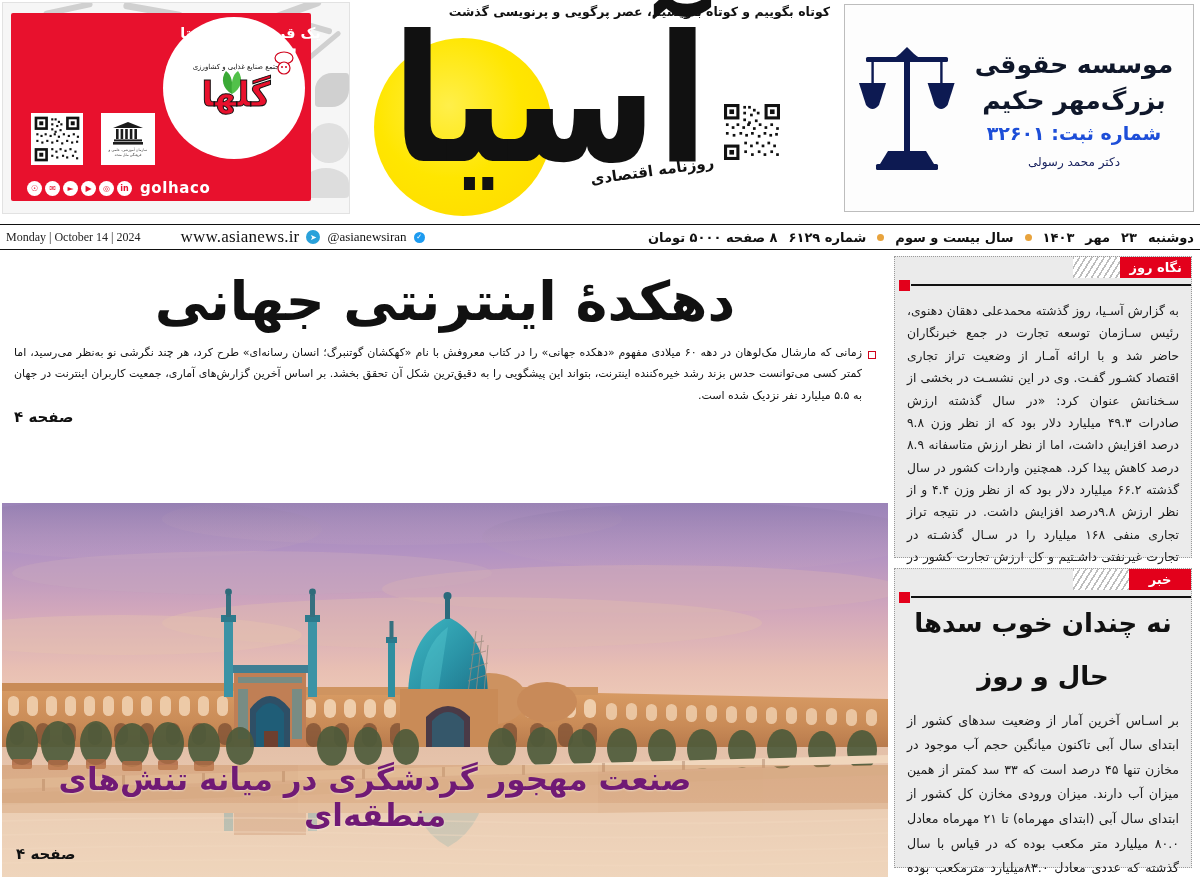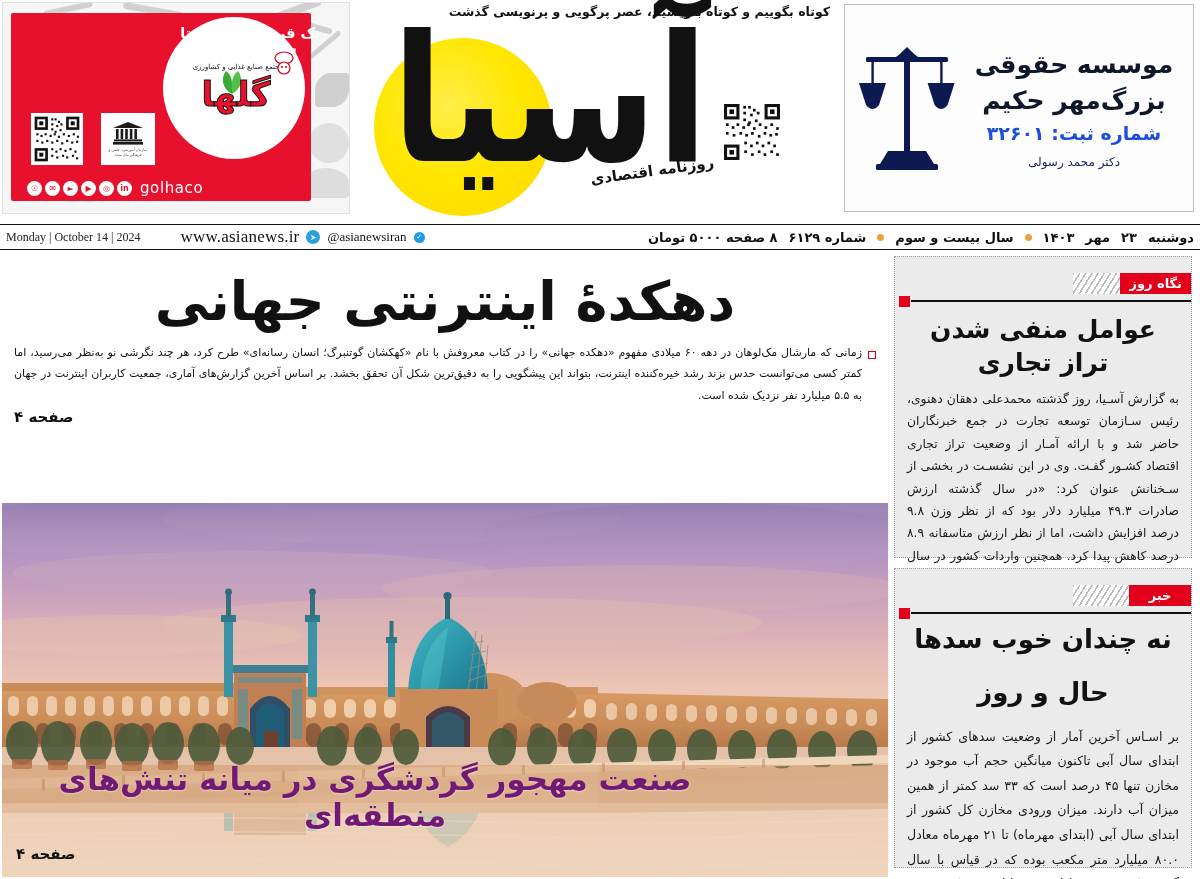--- a/index.html
+++ b/index.html
@@ -244,21 +244,21 @@
     width: 15px; height: 15px;
     border-radius: 50%;
     background: #ffffff;
     display: flex; align-items: center; justify-content: center;
     color: #e8112d;
     font-size: 8px;
     font-weight: bold;
   }
   .golha-handle {
     font-size: 15px;
-    font-weight: normal;
+    font-weight: bold;
     color: #ffffff;
     margin-left: 5px;
     letter-spacing: 0.6px;
     font-family: "DejaVu Sans", sans-serif;
   }
 
   
   .infobar {
     position: absolute;
     top: 224px; left: 0;
@@ -402,21 +402,21 @@
     background: #ebebeb;
     border: 1px dotted #9a9a9a;
     padding: 0 12px 12px 12px;
   }
   .side-card.first { height: 302px; }
   .side-card.second { height: 300px; }
 
   .tag-row {
     position: relative;
     height: 22px;
-    margin: 16px -12px 0 -12px;
+    margin: 0 -12px 0 -12px;
   }
   .tag-red {
     position: absolute;
     top: 0; right: 0;
     height: 21px;
     min-width: 62px;
     background: #e3001b;
     color: #ffffff;
     font-size: 13px;
     font-weight: bold;
@@ -974,21 +974,20 @@
 
     <div class="side-card first">
       <div class="tag-row">
         <div class="tag-hatch"></div>
         <div class="tag-red">نگاه روز</div>
       </div>
       <div class="rule-row">
         <div class="rule-line"></div>
         <div class="rule-sq"></div>
       </div>
-      <div class="side-headline">عوامل منفی شدن تراز تجاری</div>
       <div class="side-body">به گزارش آسـیا، روز گذشته محمدعلی دهقان دهنوی، رئیس سـازمان توسعه تجارت در جمع خبرنگاران حاضر شد و با ارائه آمـار از وضعیت تراز تجاری اقتصاد کشـور گفـت. وی در این نشسـت در بخشی از سـخنانش عنوان کرد: «در سال گذشته ارزش صادرات ۴۹.۳ میلیارد دلار بود که از نظر وزن ۹.۸ درصد افزایش داشت، اما از نظر ارزش متاسفانه ۸.۹ درصد کاهش پیدا کرد. همچنین واردات کشور در سال گذشته ۶۶.۲ میلیارد دلار بود که از نظر وزن ۴.۴ و از نظر ارزش ۹.۸درصد افزایش داشت. در نتیجه تراز تجاری منفی ۱۶۸ میلیارد را در سـال گذشـته در تجارت غیرنفتی داشـتیم و کل ارزش تجارت کشور در سال گذشته ۱۱۵ میلیارد دلار بود.»</div>
       <div class="side-page">صفحه ۴</div>
     </div>
 
     <div class="side-card second">
       <div class="tag-row">
         <div class="tag-hatch"></div>
         <div class="tag-red">خبر</div>
       </div>
       <div class="rule-row">

